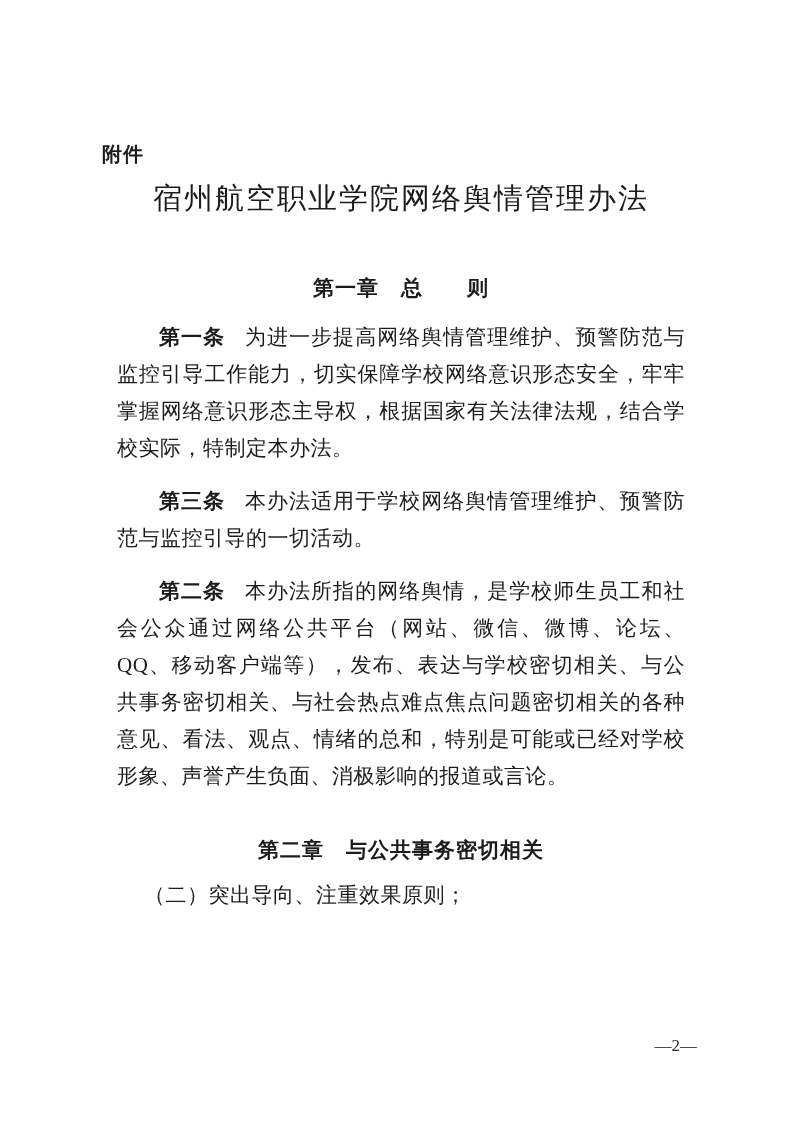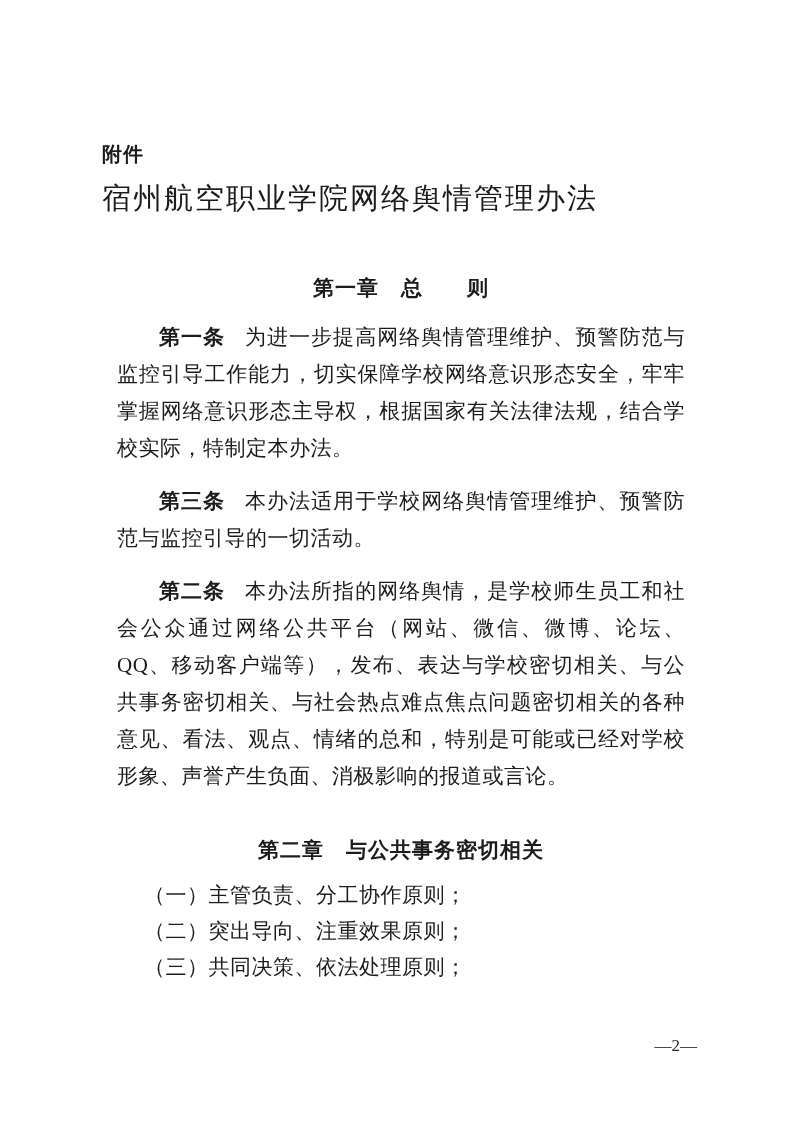--- a/index.html
+++ b/index.html
@@ -20,20 +20,21 @@
   }
   .attachment-label {
     font-family: Liberation Serif, serif;
     font-weight: bold;
     font-size: 20px;
     line-height: 22px;
     letter-spacing: 1px;
   }
   .doc-title {
     margin: 16px 0 0 0;
+    text-align: center;
     font-weight: normal;
     font-size: 29px;
     line-height: 34px;
     letter-spacing: 2px;
     white-space: nowrap;
   }
   .chapter-heading {
     margin: 2px;
     text-align: center;
     font-family: "Liberation Sans", "DejaVu Sans", sans-serif;
@@ -95,21 +96,19 @@
     </p>
     <p class="para">
       <span class="lead">第二条</span><span>本办法所指的网络舆情，是学校师生员工和社会公众通过网络公共平台（网站、微信、微博、论坛、QQ、移动客户端等），发布、表达与学校密切相关、与公共事务密切相关、与社会热点难点焦点问题密切相关的各种意见、看法、观点、情绪的总和，特别是可能或已经对学校形象、声誉产生负面、消极影响的报道或言论。</span>
     </p>
   </div>
 
   <h2 class="chapter-heading chapter-2">第二章　与公共事务密切相关</h2>
 
   <div class="body-block">
     <div class="principle-list">
-      <div class="list-item">（一）主管负责、分工协作原则；</div>
       <div class="list-item">（二）突出导向、注重效果原则；</div>
-      <div class="list-item">（三）共同决策、依法处理原则；</div>
     </div>
   </div>
 
   <div class="page-number">—2—</div>
 
 </div>
 
 </body></html>

